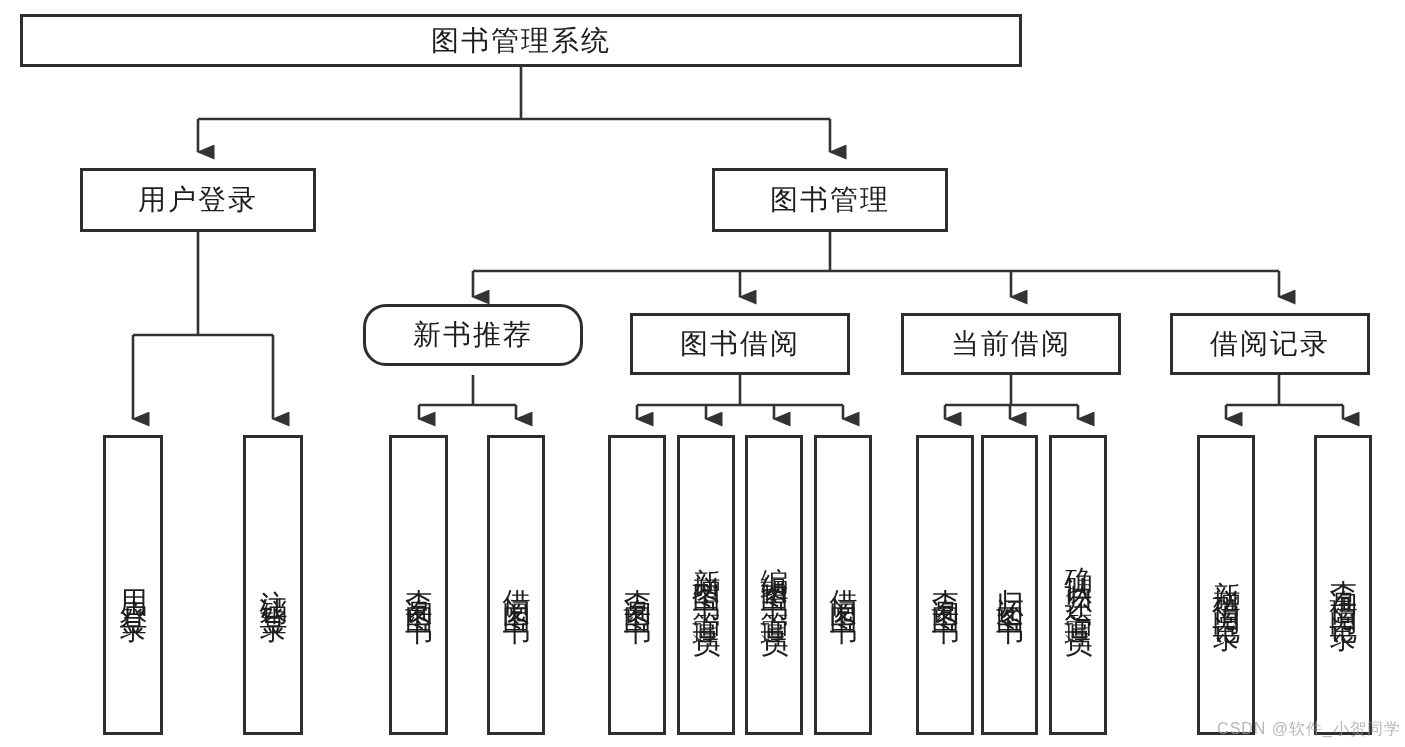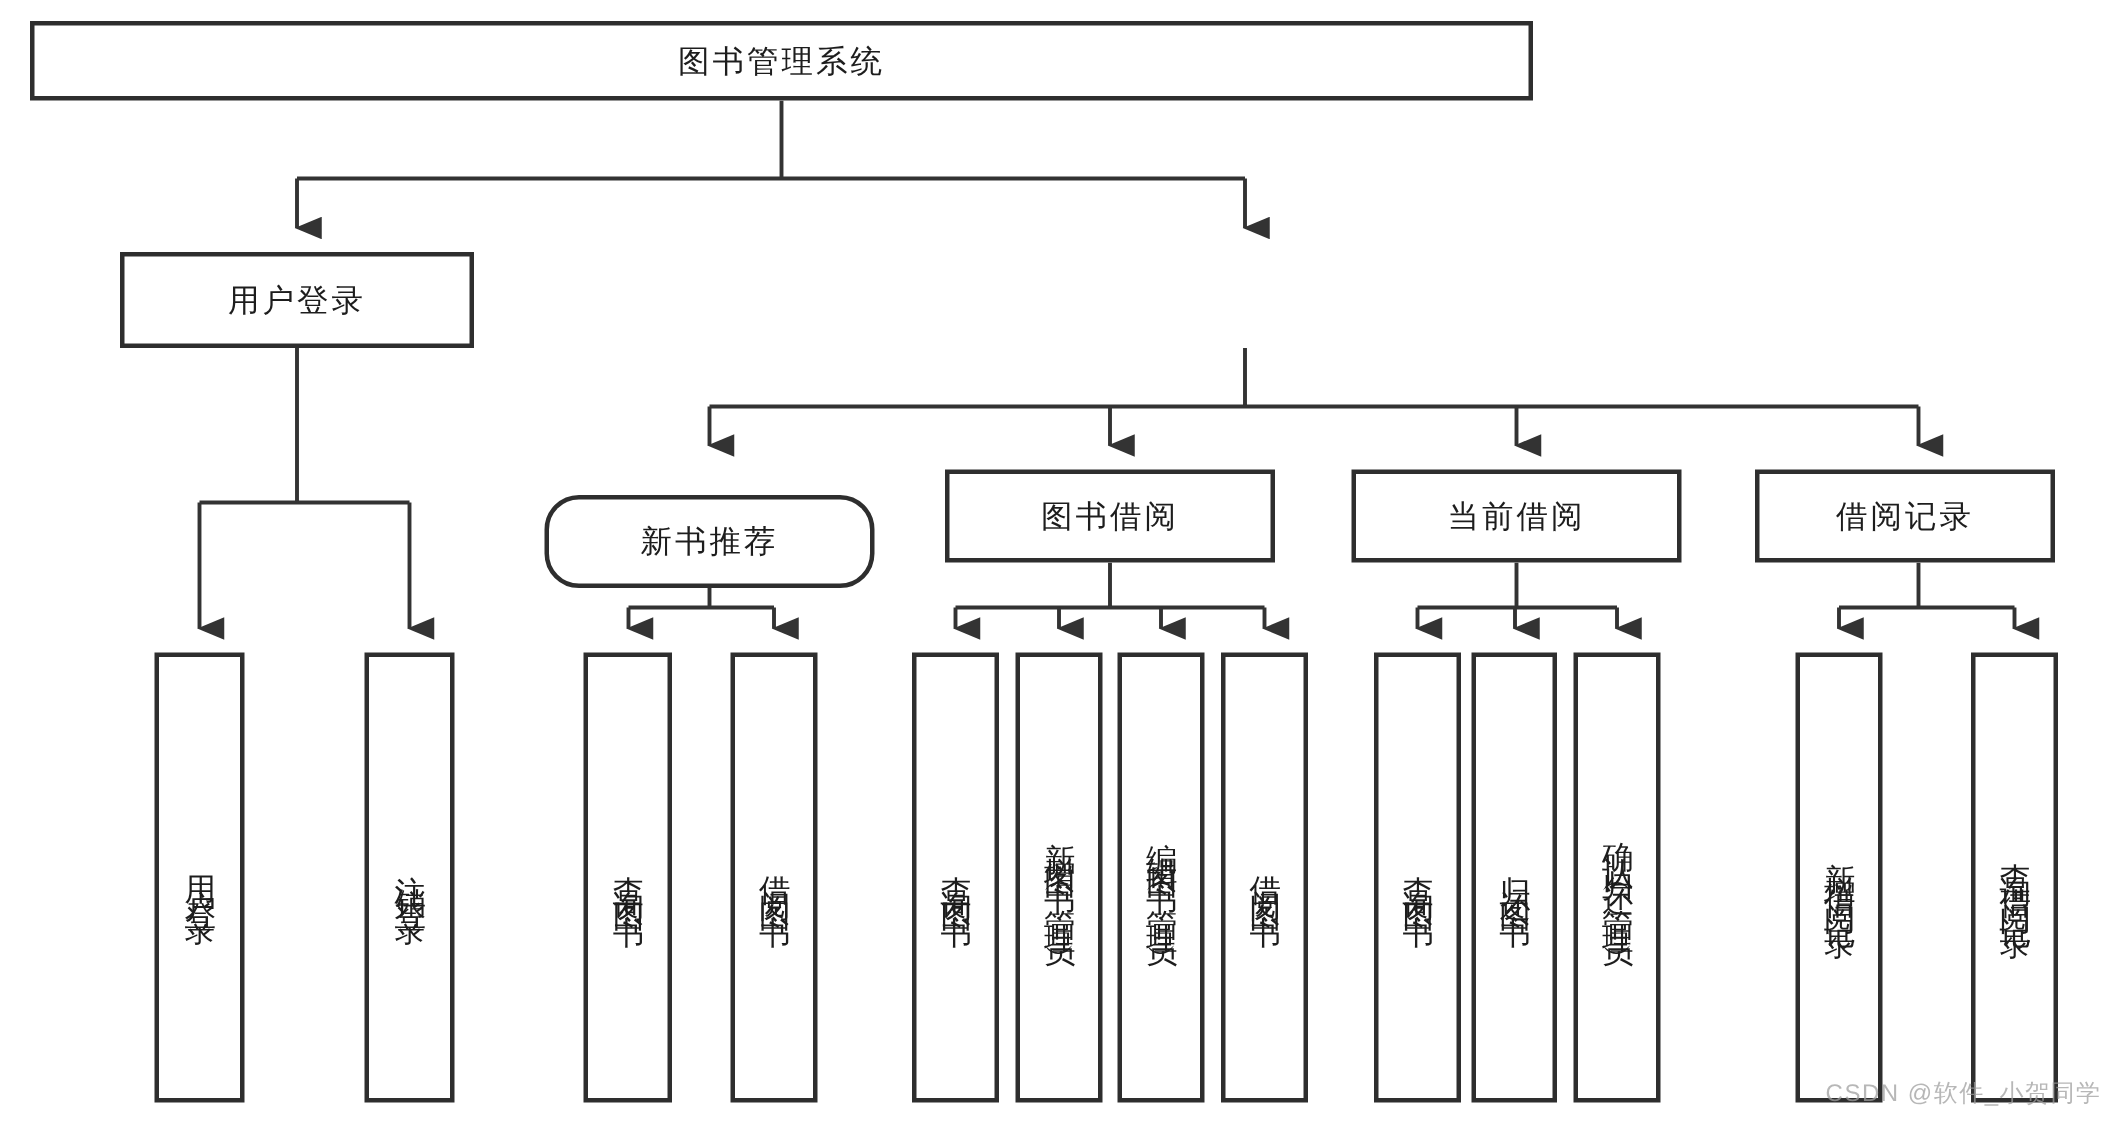--- a/index.html
+++ b/index.html
@@ -25,21 +25,21 @@
   .box {
     position: absolute;
     box-sizing: border-box;
     border: 3px solid #2e2e2e;
     background: #ffffff;
     display: flex;
     align-items: center;
     justify-content: center;
   }
   .box .label {
-    font-size: 21px;
+    font-size: 28px;
     color: #1d1d1d;
     letter-spacing: 2px;
     white-space: nowrap;
   }
   .vbox .label {
     writing-mode: vertical-rl;
     text-orientation: mixed;
     letter-spacing: 9px;
     white-space: normal;
     line-height: 1;
@@ -102,22 +102,25 @@
     <path d="M1343 405 V419" fill="none" stroke="#333333" stroke-width="2.6" marker-end="url(#arrow)"></path>
   </svg>
 
   <div class="box" style="left:20px; top:14px; width:1002px; height:53px;">
     <span class="label">图书管理系统</span>
   </div>
 
   <div class="box" style="left:80px; top:168px; width:236px; height:64px;">
     <span class="label">用户登录</span>
   </div>
+  <div class="box" style="left:712px; top:168px; width:236px; height:64px;">
+    <span class="label">图书管理</span>
+  </div>
 
-  <div class="box" style="left:363px; top:330px; width:220px; height:62px;border-radius:23px;">
+  <div class="box" style="left:363px; top:304px; width:220px; height:62px;border-radius:23px;">
     <span class="label">新书推荐</span>
   </div>
   <div class="box" style="left:630px; top:313px; width:220px; height:62px;">
     <span class="label">图书借阅</span>
   </div>
   <div class="box" style="left:901px; top:313px; width:220px; height:62px;">
     <span class="label">当前借阅</span>
   </div>
   <div class="box" style="left:1170px; top:313px; width:200px; height:62px;">
     <span class="label">借阅记录</span>

